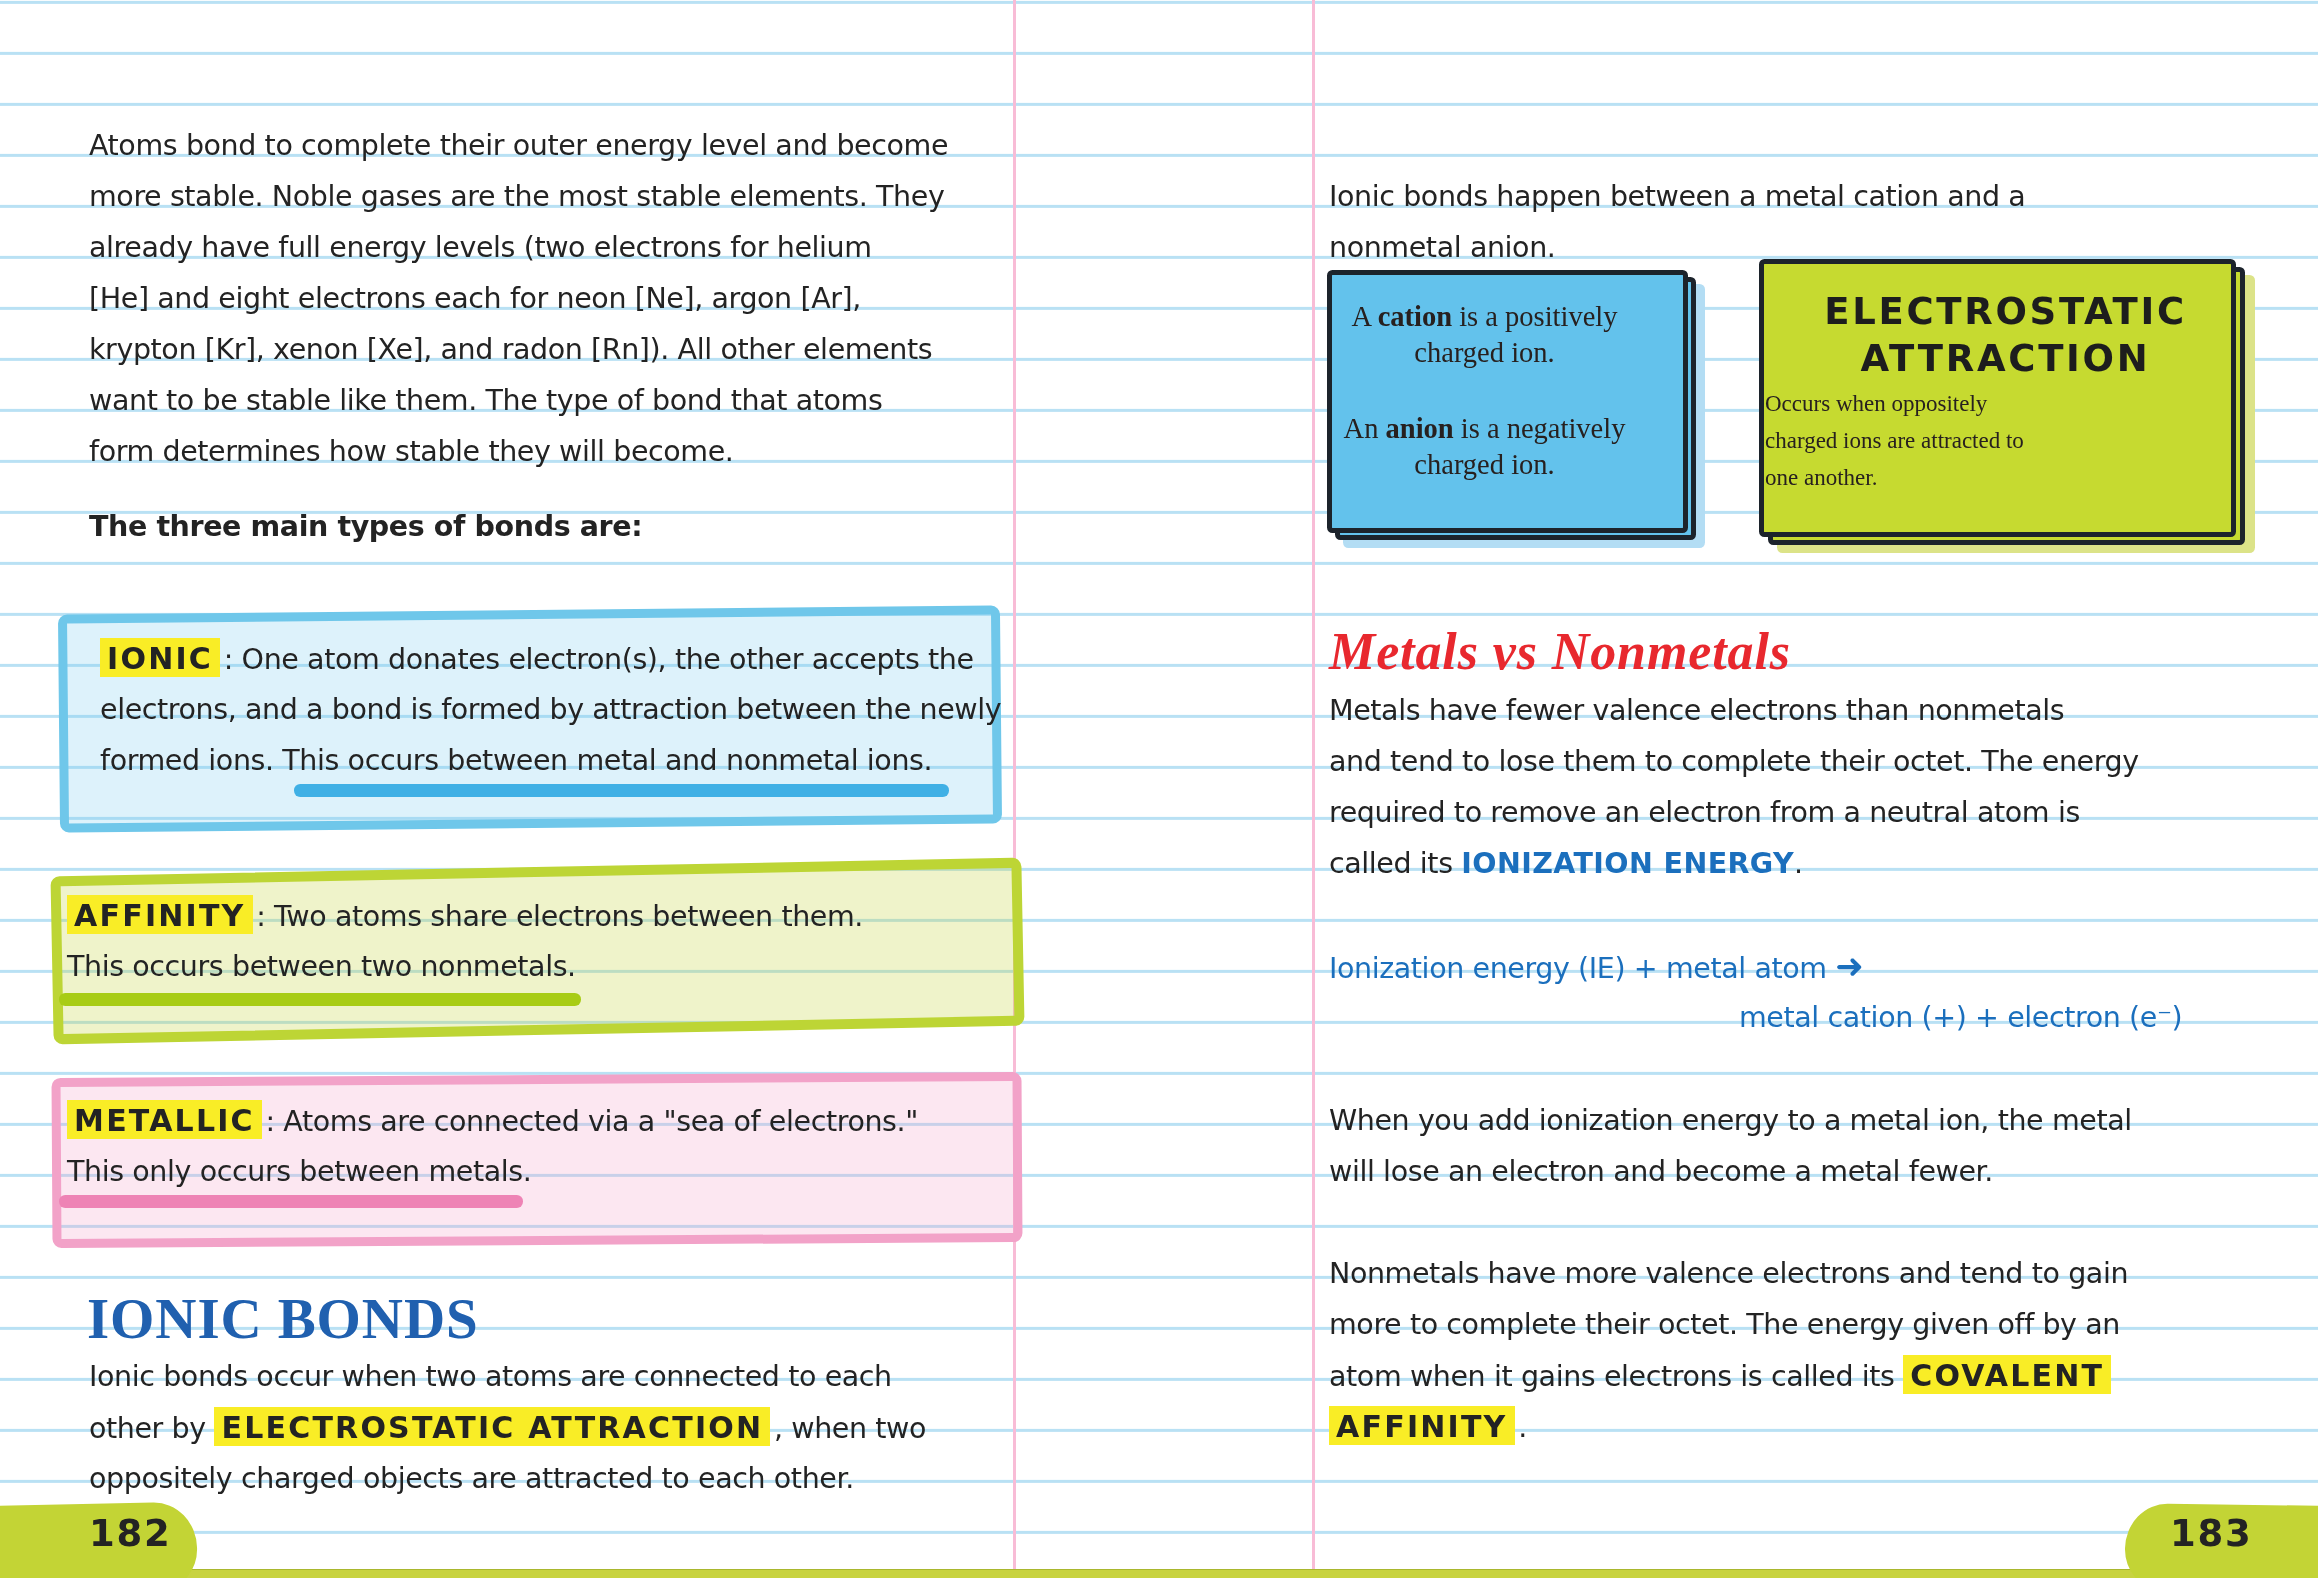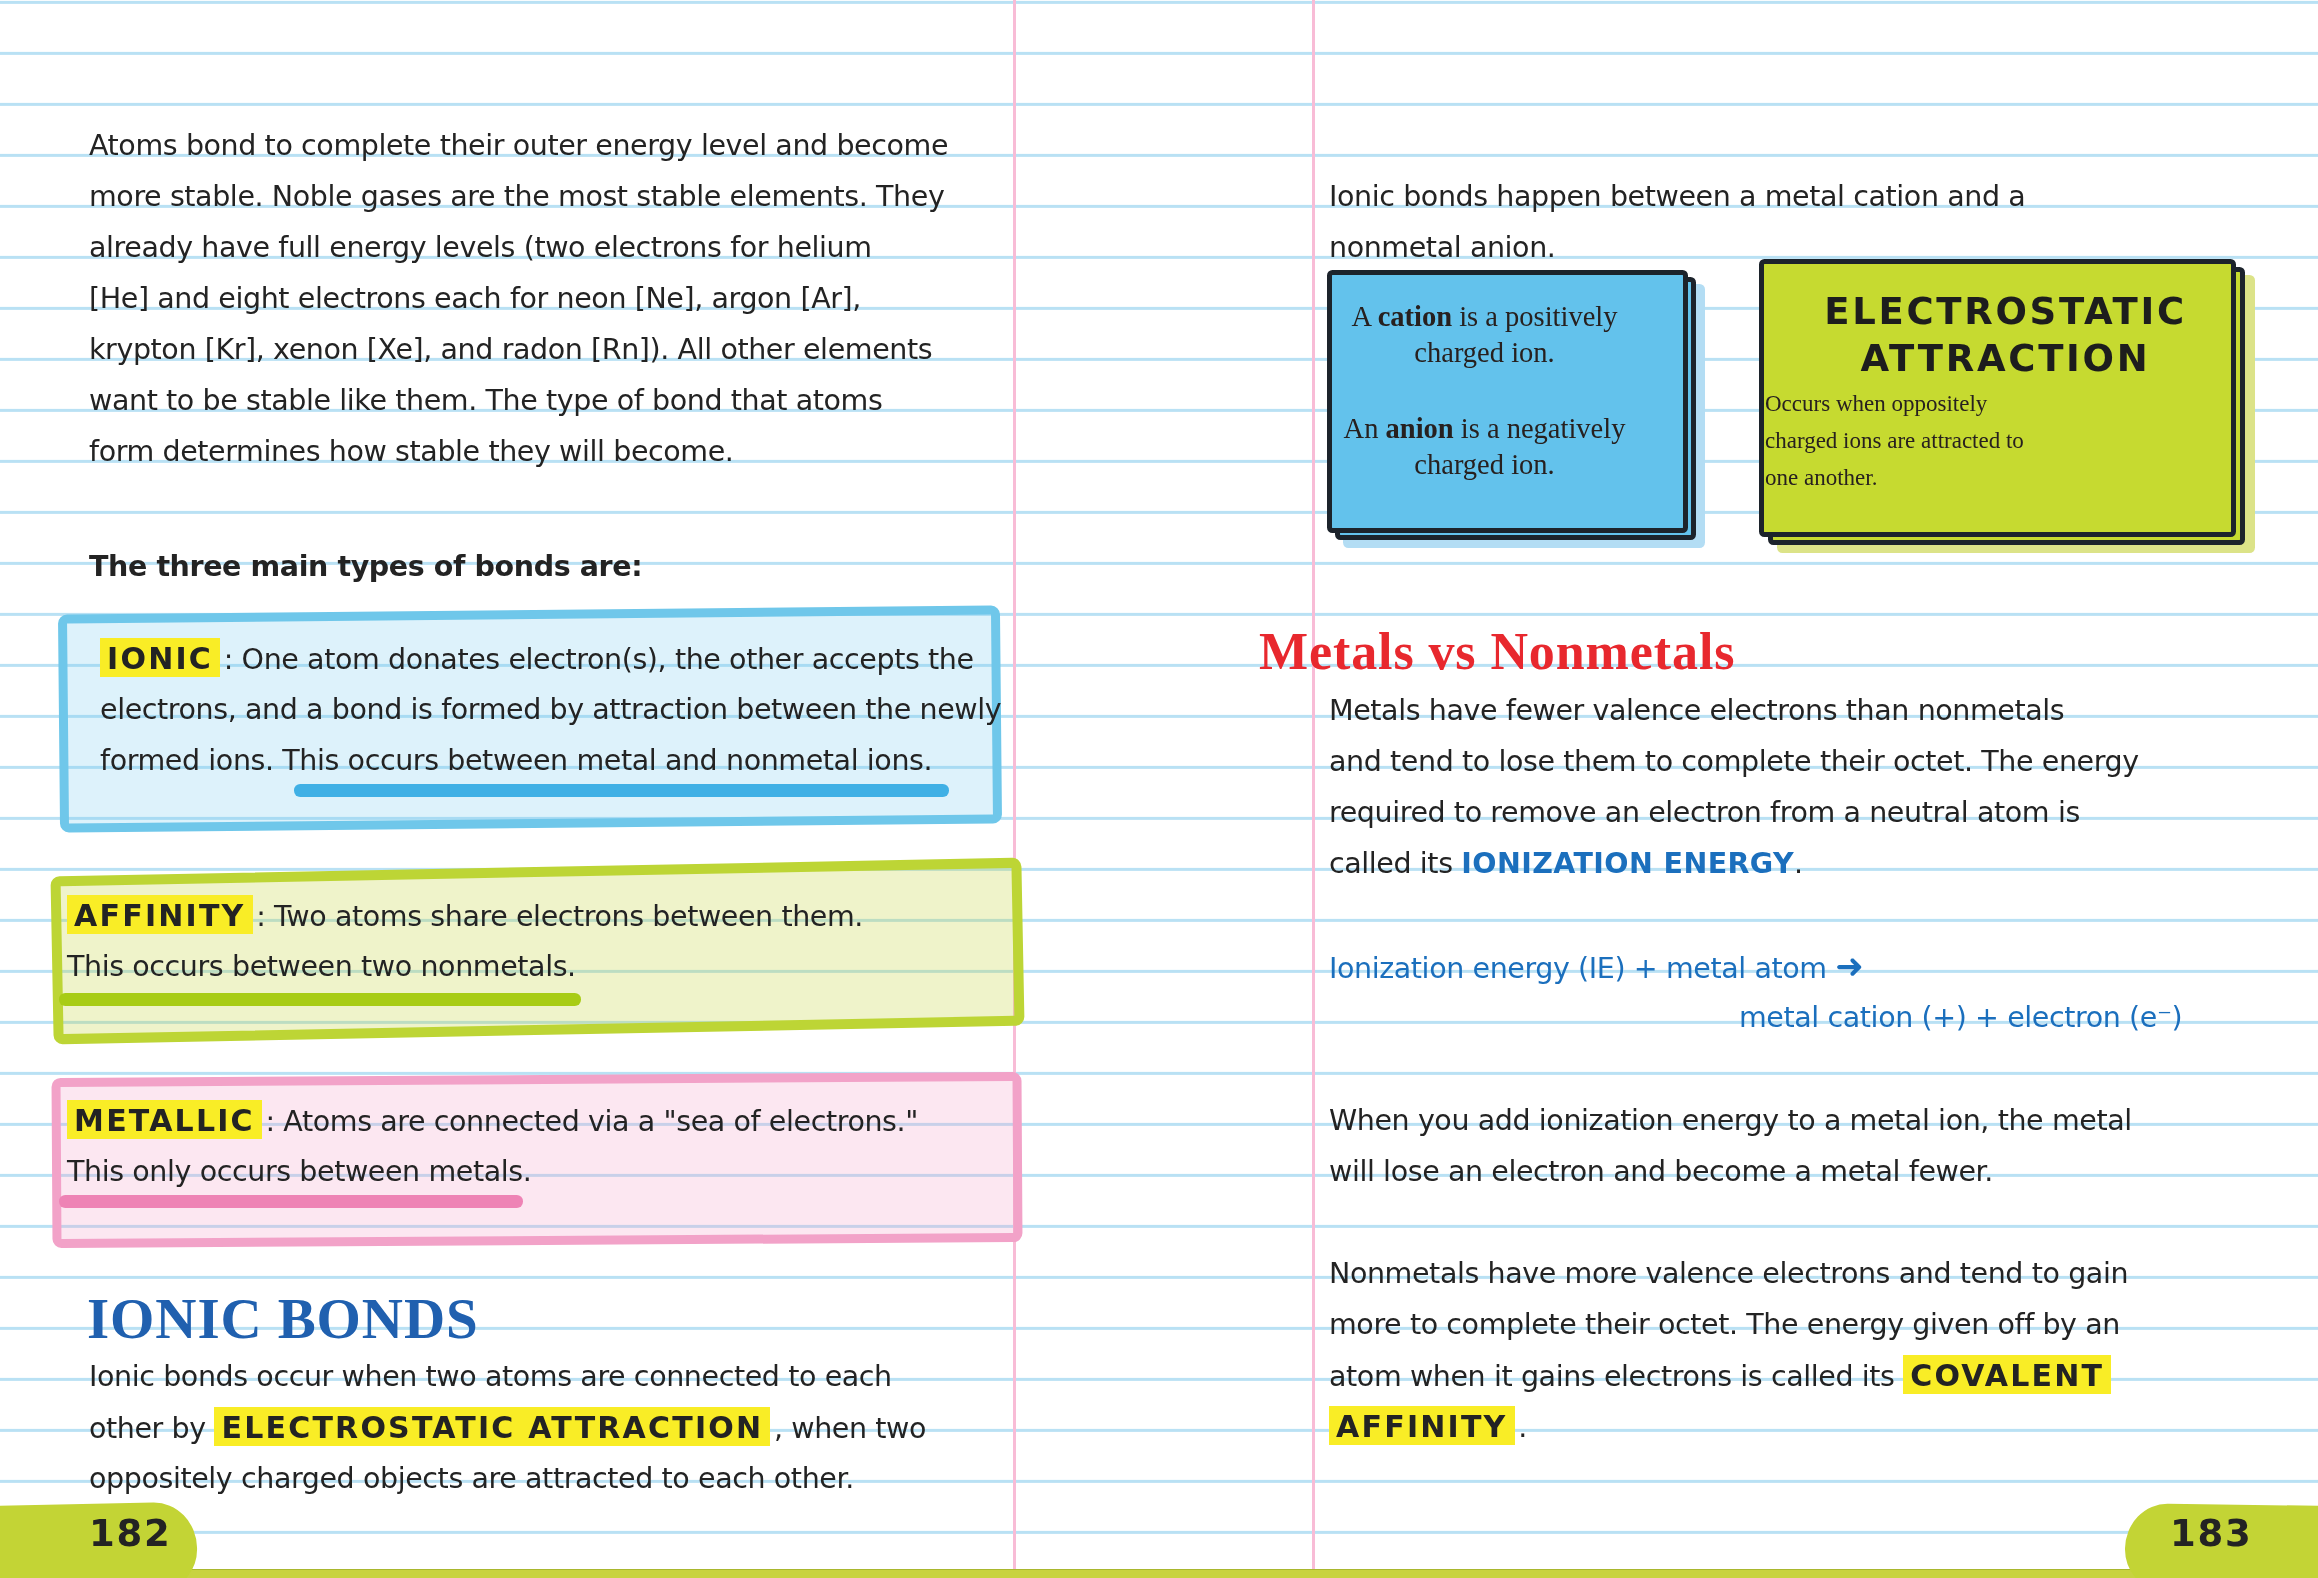--- a/index.html
+++ b/index.html
@@ -59,21 +59,21 @@
   <div class="para" style="left:89px;top:120px;">
     <div class="line">Atoms bond to complete their outer energy level and become</div>
     <div class="line">more stable. Noble gases are the most stable elements. They</div>
     <div class="line">already have full energy levels (two electrons for helium</div>
     <div class="line">[He]  and eight electrons each for neon [Ne], argon [Ar],</div>
     <div class="line">krypton [Kr], xenon [Xe], and radon [Rn]). All other elements</div>
     <div class="line">want to be stable like them. The type of bond that atoms</div>
     <div class="line">form determines how stable they will become.</div>
   </div>
 
-  <div class="para bold" style="left:89px;top:541px;">
+  <div class="para bold" style="left:89px;top:501px;">
     <div class="line">The three main types of bonds are:</div>
   </div>
 
   <div class="sticker blue"></div>
   <div class="para" style="left:100px;top:633px;">
     <div class="line"><span class="mk">IONIC</span><span>: One atom donates electron(s), the other accepts the</span></div>
     <div class="line">electrons, and a bond is formed by attraction between the newly</div>
     <div class="line">formed ions. This occurs between metal and nonmetal ions.</div>
   </div>
   <div class="uline" style="left:294px;top:784px;width:655px;background:#3fb0e5;"></div>
@@ -121,21 +121,21 @@
   <div class="note-title" style="left:1765px;top:288px;width:467px;">
     <div class="line">ELECTROSTATIC</div>
     <div class="line">ATTRACTION</div>
   </div>
   <div class="note-body" style="left:1765px;top:385px;width:467px;">
     <div class="line">Occurs when oppositely</div>
     <div class="line">charged ions are attracted to</div>
     <div class="line">one another.</div>
   </div>
 
-  <div class="h-red" style="left:1259px;top:622px;">Metals vs Nonmetals</div>
+  <div class="h-red" style="left:1329px;top:622px;font-style:italic;">Metals vs Nonmetals</div>
 
   <div class="para" style="left:1329px;top:685px;">
     <div class="line">Metals have fewer valence electrons than nonmetals</div>
     <div class="line">and tend to lose them to complete their octet. The energy</div>
     <div class="line">required to remove an electron from a neutral atom is</div>
     <div class="line"><span>called its </span><span class="bc">IONIZATION ENERGY</span><span>.</span></div>
   </div>
 
   <div class="eq" style="left:1329px;top:941px;">
     <div class="line"><span>Ionization energy (IE) + metal atom </span><span class="arr">➜</span></div>

